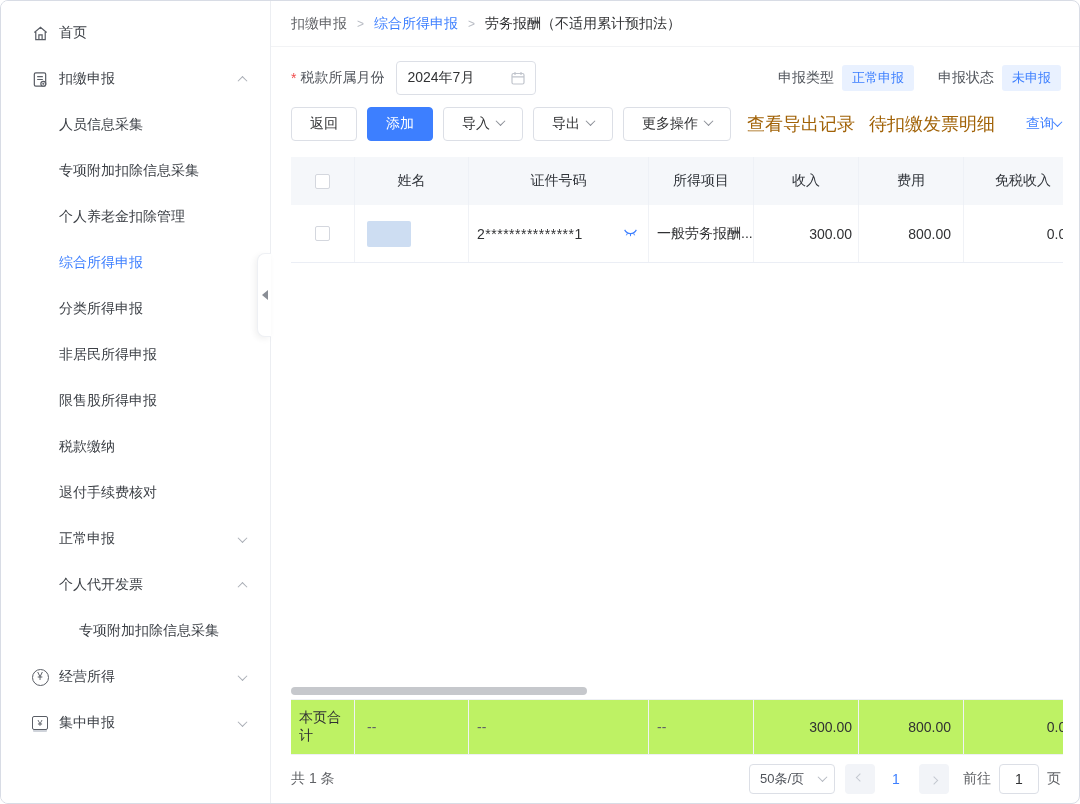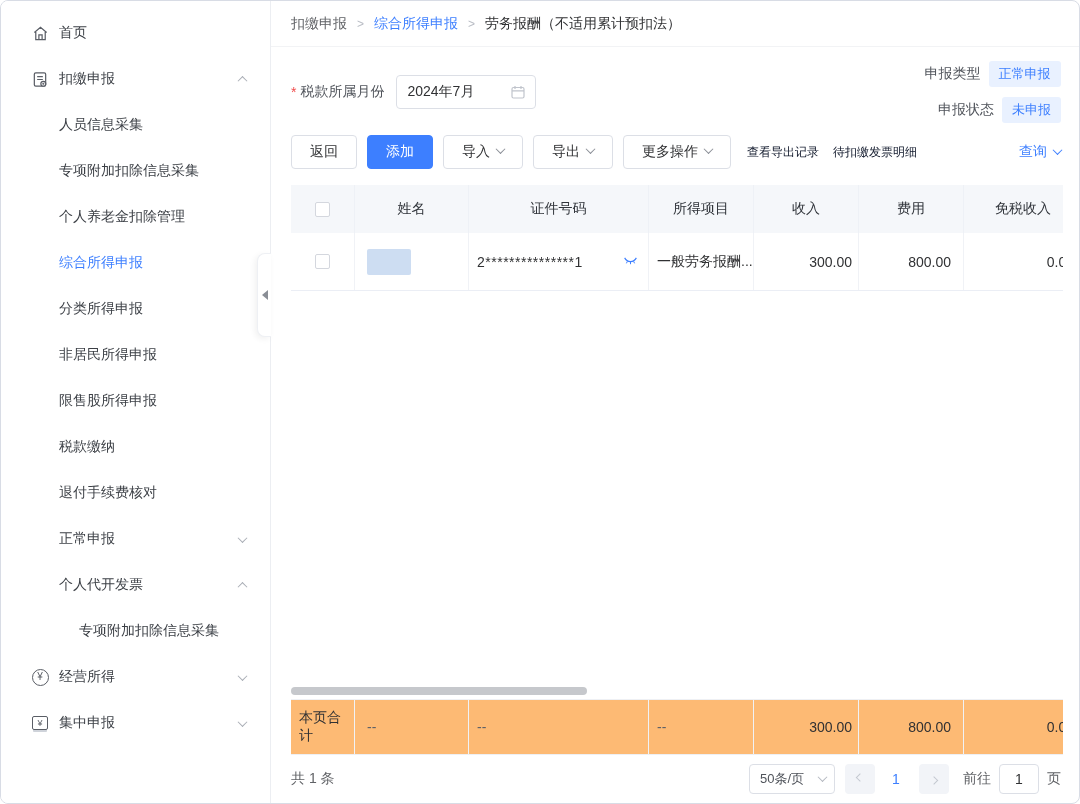--- a/index.html
+++ b/index.html
@@ -29,31 +29,31 @@
   .breadcrumb .sep { color:#b8bcc4; margin:0 10px; font-size:12px; }
   .bc-plain { color:#606266; }
   .bc-link { color:#3D7FFF; cursor:pointer; }
   .bc-current { color:#303133; }
 
   .filter-row { display:flex; align-items:center; padding:14px 18px 0 20px; flex-shrink:0; }
   .req { color:#f04b4b; margin-right:4px; font-size:14px; }
   .filter-label { font-size:14px; color:#50545b; margin-right:12px; }
   .month-input { width:140px; height:34px; border:1px solid #dcdfe6; border-radius:4px; display:flex; align-items:center; padding:0 10px; font-size:14px; color:#303133; cursor:pointer; background:#fff; }
   .month-input .val { flex:1; }
-  .filter-right { margin-left:auto; display:flex; align-items:center; gap:10px; font-size:14px; color:#50545b;flex-direction:column; }
+  .filter-right { margin-left:auto; display:flex; align-items:center; gap:10px; font-size:14px; color:#50545b; }
   .tag { background:#e9f1ff; color:#3D7FFF; font-size:13px; padding:4px 10px; border-radius:3px; }
   .filter-right .grp { display:flex; align-items:center; gap:8px; }
   .filter-right .grp + .grp { margin-left:14px; }
 
   .toolbar { display:flex; align-items:center; padding:0 18px 0 20px; margin-top:12px; flex-shrink:0; }
   .btn { height:34px; border:1px solid #dcdfe6; background:#fff; border-radius:4px; font-size:14px; color:#303133; padding:0 18px; display:flex; align-items:center; gap:7px; cursor:pointer; margin-right:10px; font-family:inherit; }
   .btn.primary { background:#3D7FFF; border-color:#3D7FFF; color:#fff; }
   .btn .chev { border-color:#8a8e96; margin-top:-3px; }
-  .link { color:#0f172a; font-size:12px; cursor:pointer; margin-left:14px; white-space:nowrap; }
-  .toolbar .query { margin-left:auto; display:flex; align-items:center; gap:7px; color:#3D7FFF; font-size:14px; cursor:pointer; }
+  .link { color:#a16207; font-size:18px; cursor:pointer; margin-left:14px; white-space:nowrap; }
+  .toolbar .query { margin-left:auto; display:flex; align-items:center; color:#3D7FFF; font-size:14px; cursor:pointer; }
   .toolbar .query .chev { border-color:#3D7FFF; margin-top:-2px; }
 
   
   .table-clip { margin:16px 18px 0 20px; width:772px; overflow:hidden; flex-shrink:0; }
   .tbl { width:791px; }
   .trow { display:flex; }
   .cell { flex-shrink:0; display:flex; align-items:center; font-size:14px; color:#303133; }
   .c0{width:64px; justify-content:center;} .c1{width:114px; padding-left:12px;}
   .c2{width:180px; padding-left:8px;} .c3{width:105px; padding-left:8px;}
   .c4{width:105px; justify-content:flex-end; padding-right:6px;}
@@ -70,21 +70,21 @@
   .cert-wrap { display:flex; align-items:center; width:100%; }
   .cert-txt { flex:1; letter-spacing:.5px; }
   .eye { margin-right:10px; cursor:pointer; flex-shrink:0; display:flex; }
 
   .spacer { flex:1; }
 
   .hscroll-zone { height:10px; margin:0 18px 2px 20px; flex-shrink:0; }
   .hscroll-thumb { width:296px; height:8px; background:#c6c8cc; border-radius:4px; cursor:pointer; }
 
   .sumrow-wrap { margin:0 18px 0 20px; width:772px; overflow:hidden; flex-shrink:0; border-top:1px solid #eef0f4; border-bottom:1px solid #eef0f4; }
-  .sumrow { height:54px; background:#fdba74; }
+  .sumrow { height:54px; background:#bef264; }
   .sumrow .cell { color:#303133; border-right:1px solid #f0f2f6; height:100%; }
   .sumrow .cell:last-child { border-right:none; }
   .sumrow .c0 { justify-content:flex-start; padding-left:8px; font-size:14px; }
   .sumrow .dash { color:#606266; }
 
   .pager { height:48px; display:flex; align-items:center; padding:0 18px 0 20px; flex-shrink:0; font-size:13px; color:#606266; }
   .pager .total { margin-right:auto; font-size:14px; }
   .psel { width:86px; height:30px; border:1px solid #dcdfe6; border-radius:4px; display:flex; align-items:center; padding:0 8px 0 10px; font-size:13px; color:#50545b; cursor:pointer; background:#fff; }
   .psel .val { flex:1; }
   .psel .chev { border-color:#b4b8c0; margin-top:-2px; }

